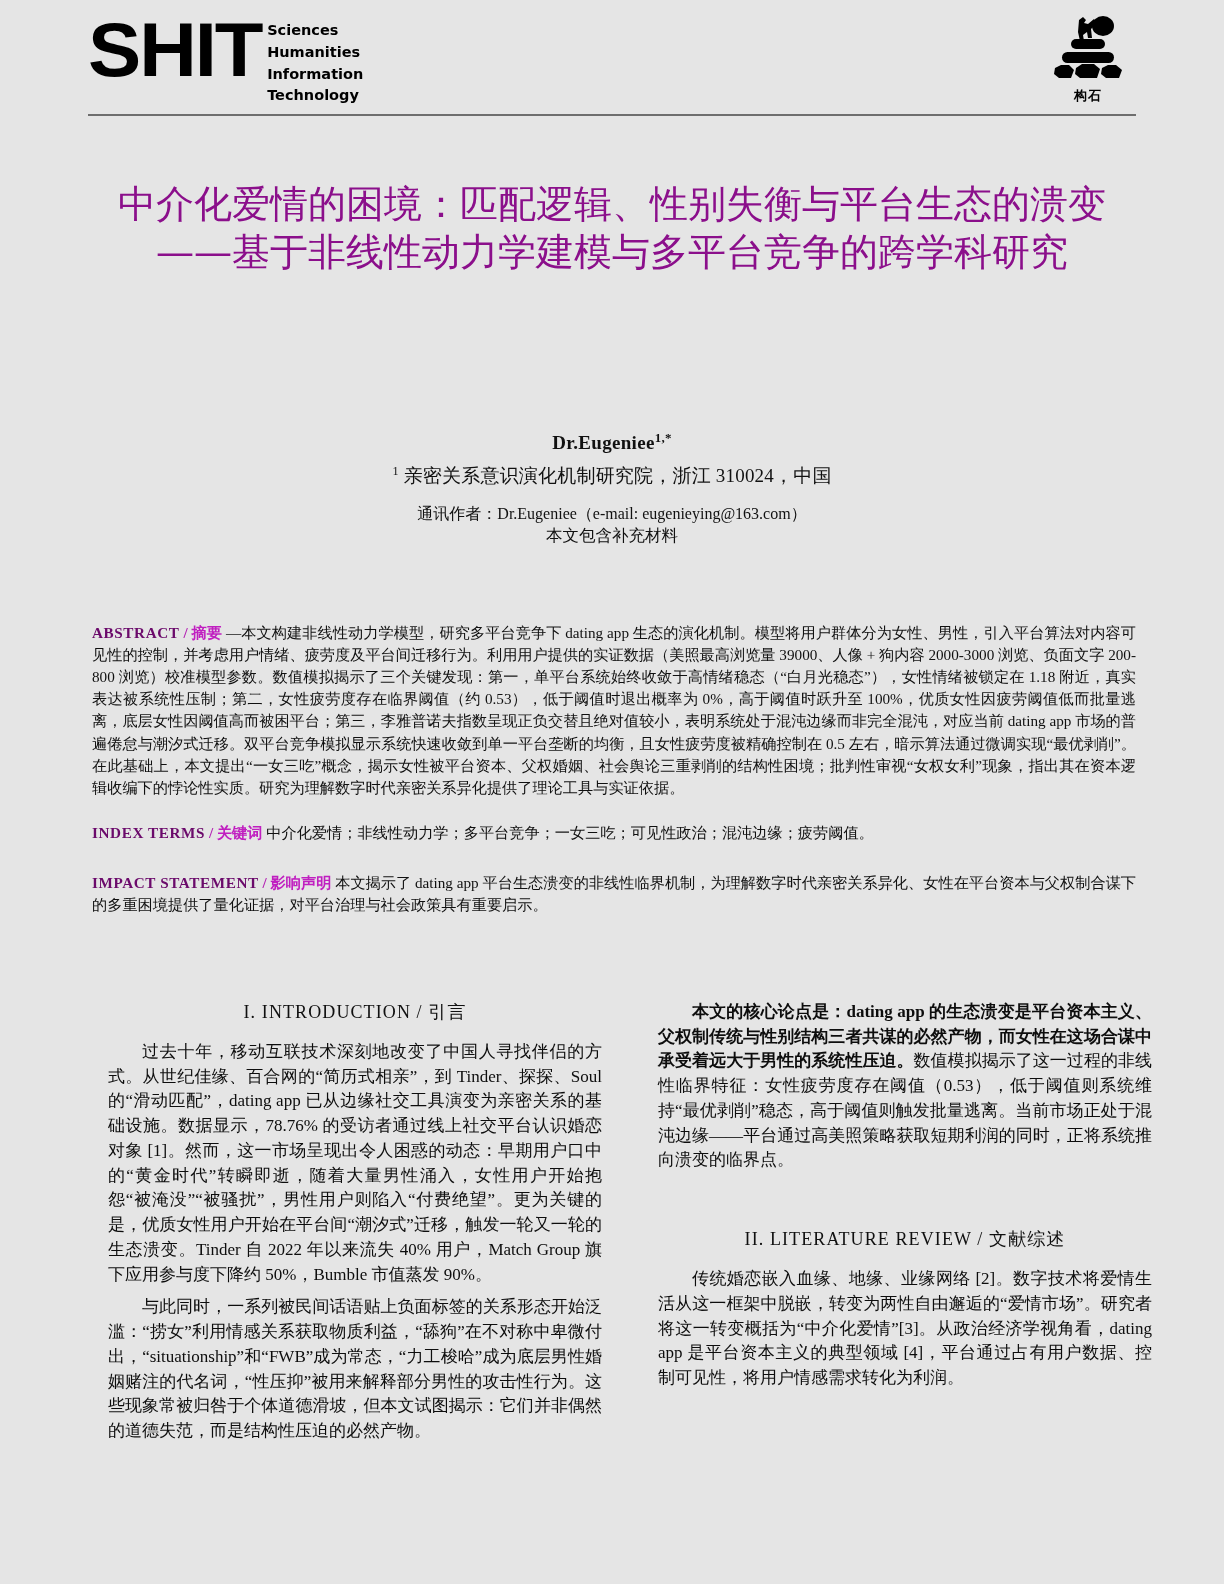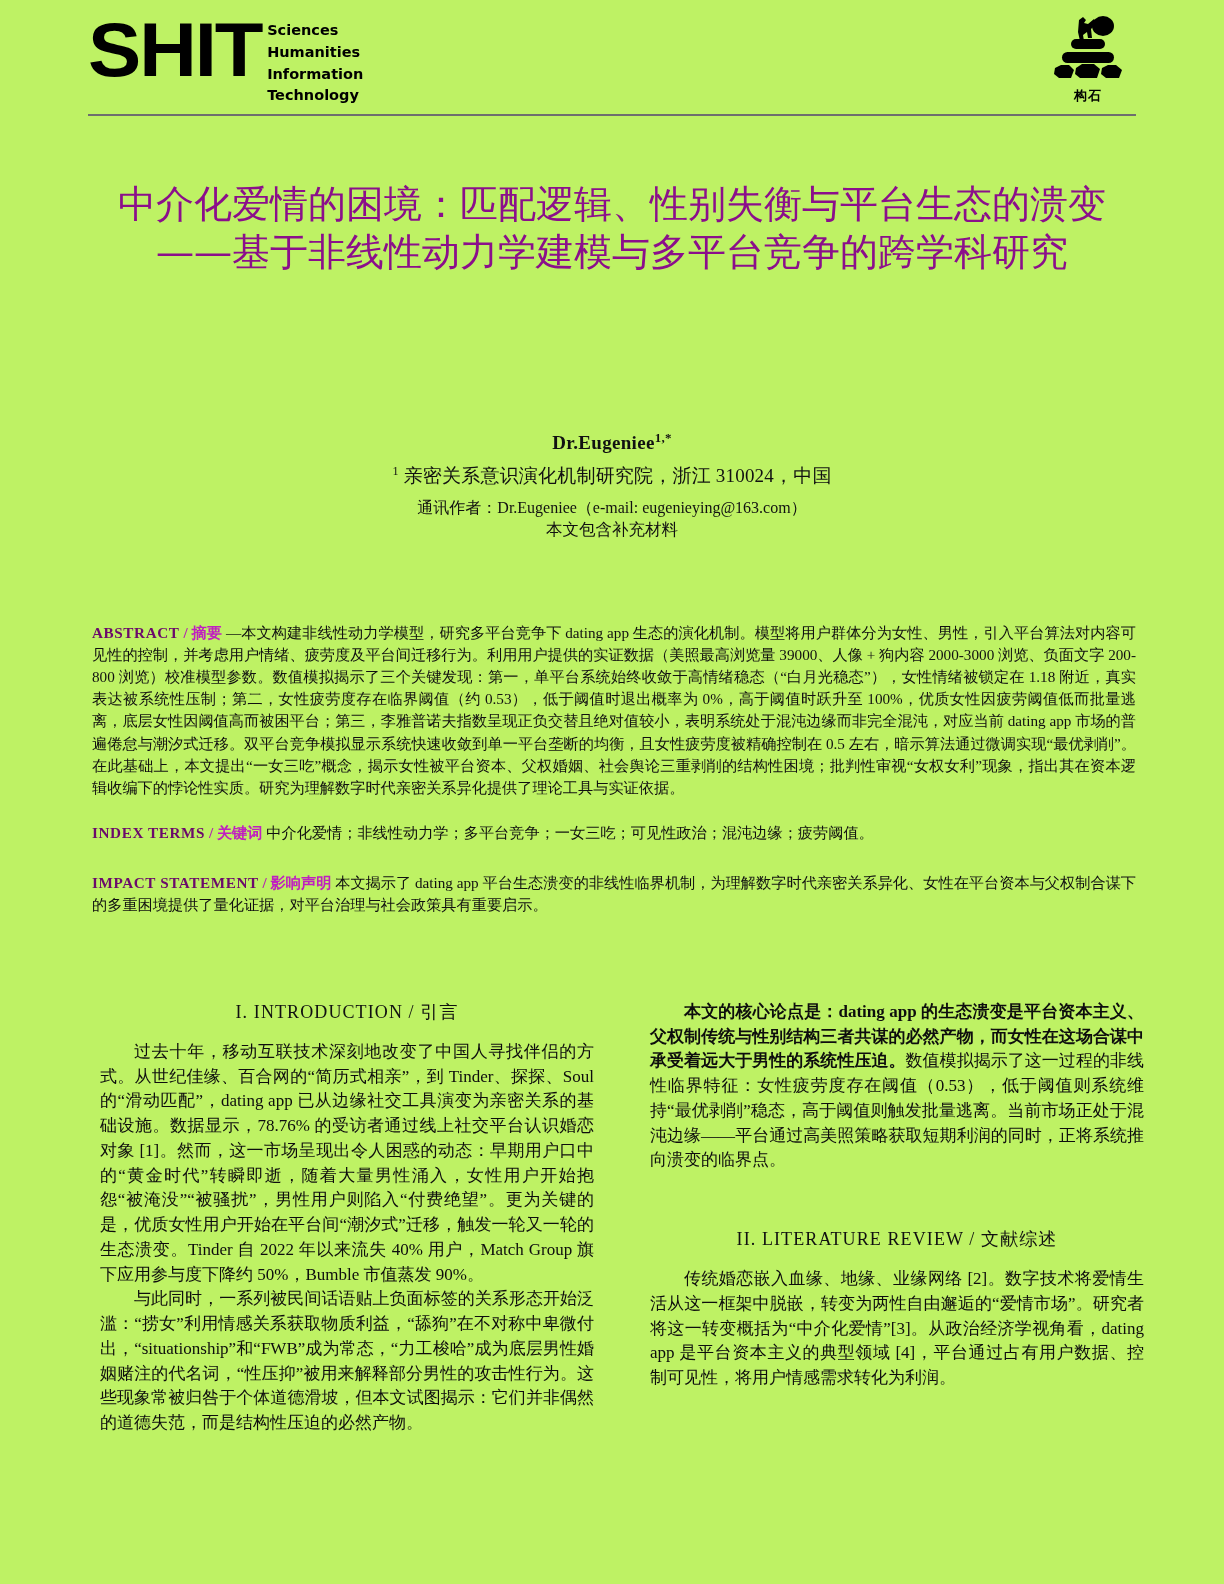--- a/index.html
+++ b/index.html
@@ -8,21 +8,21 @@
     background: #ffffff;
   }
   body {
     font-family: "Liberation Serif", "DejaVu Serif", serif;
     color: #111111;
   }
   #page {
     width: 1224px;
     height: 1584px;
     position: relative;
-    background: #bef264;
+    background: #e5e5e5;
     box-sizing: border-box;
     padding: 0;
     overflow: hidden;
   }
 
   
   .masthead {
     position: absolute;
     left: 88px;
     top: 14px;
@@ -115,21 +115,21 @@
   }
   .author-name sup { font-size: 0.68em; }
   .affiliation {
     font-size: 19px;
     margin-top: 9px;
     letter-spacing: 0.2px;
   }
   .affiliation sup { font-size: 0.64em; vertical-align: super; }
   .corresponding {
     font-size: 16px;
-    margin-top: 9px;
+    margin-top: 15px;
   }
   .supplementary {
     font-size: 16.5px;
   }
 
   
   .abstract-block {
     position: absolute;
     left: 92px;
     top: 622px;
@@ -150,21 +150,21 @@
     font-family: "Liberation Serif", serif;
   }
   .lbl-slash { color: #b21eb2; font-weight: bold; }
   .lbl-cn { color: #c01fc0; font-weight: bold; }
   .idx-block { margin-top: 23px; }
   .impact-block { margin-top: 28px; }
 
   
   .body-cols {
     position: absolute;
-    left: 100px;
+    left: 108px;
     top: 1000px;
     width: 1044px;
     height: 560px;
     display: flex;
     gap: 56px;
   }
   .col { width: 503px; }
   .sec-head {
     text-align: center;
     font-size: 18px;
@@ -185,21 +185,21 @@
   .subsec-head .cn { font-style: normal; }
   .body-para {
     font-size: 17px;
     line-height: 1.455;
     text-align: justify;
     text-justify: inter-character;
     text-indent: 2em;
     margin: 0;
     color: #0d0d0d;
   }
-  .body-para + .body-para { margin-top: 0px; }
+  .body-para + .body-para { margin-top: 8px; }
   .strong-lead { font-weight: bold; }
 </style>
 </head>
 <body>
 
 <div id="page">
 
   <div class="masthead">
 
     <div class="logo-block">

